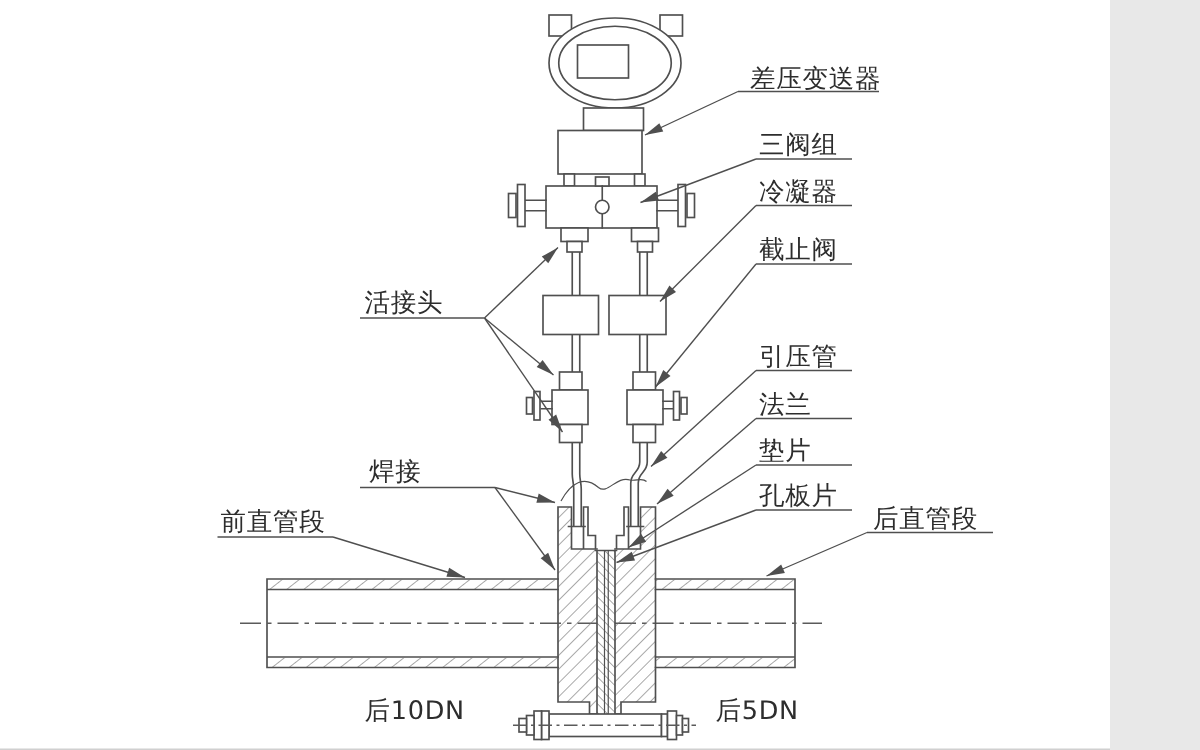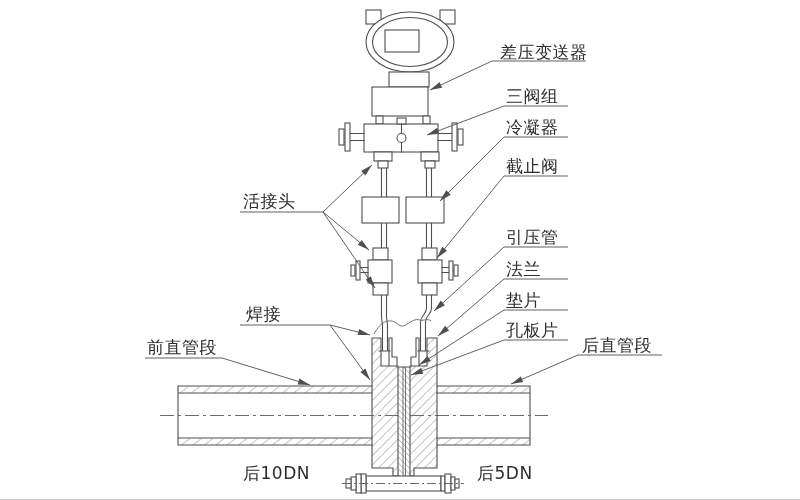--- a/index.html
+++ b/index.html
@@ -3,21 +3,21 @@
 <meta charset="utf-8">
 <style>
   :root{
     --line:#4f4f4f;
     --text:#2d2d2d;
     --bg:#ffffff;
     --hatch:#6f6f6f;
   }
   html,body{margin:0;padding:0;background:#e8e8e8;}
   .stage{
-    width:800px;height:500px;background:var(--bg);
+    width:740px;height:500px;background:var(--bg);
     position:relative;overflow:hidden;
     font-family:"DejaVu Sans",sans-serif;
   }
   svg{display:block}
   .ln{stroke:var(--line);stroke-width:1.1;fill:none;stroke-linecap:square}
   .lnthin{stroke:var(--line);stroke-width:0.8;fill:none}
   .fw{fill:#ffffff;stroke:var(--line);stroke-width:1.1}
   .hfill{stroke:none}
   .hl{stroke:var(--hatch);stroke-width:0.8}
   .cl{stroke:#5a5a5a;stroke-width:0.9;fill:none;stroke-dasharray:14 4 3 4}

